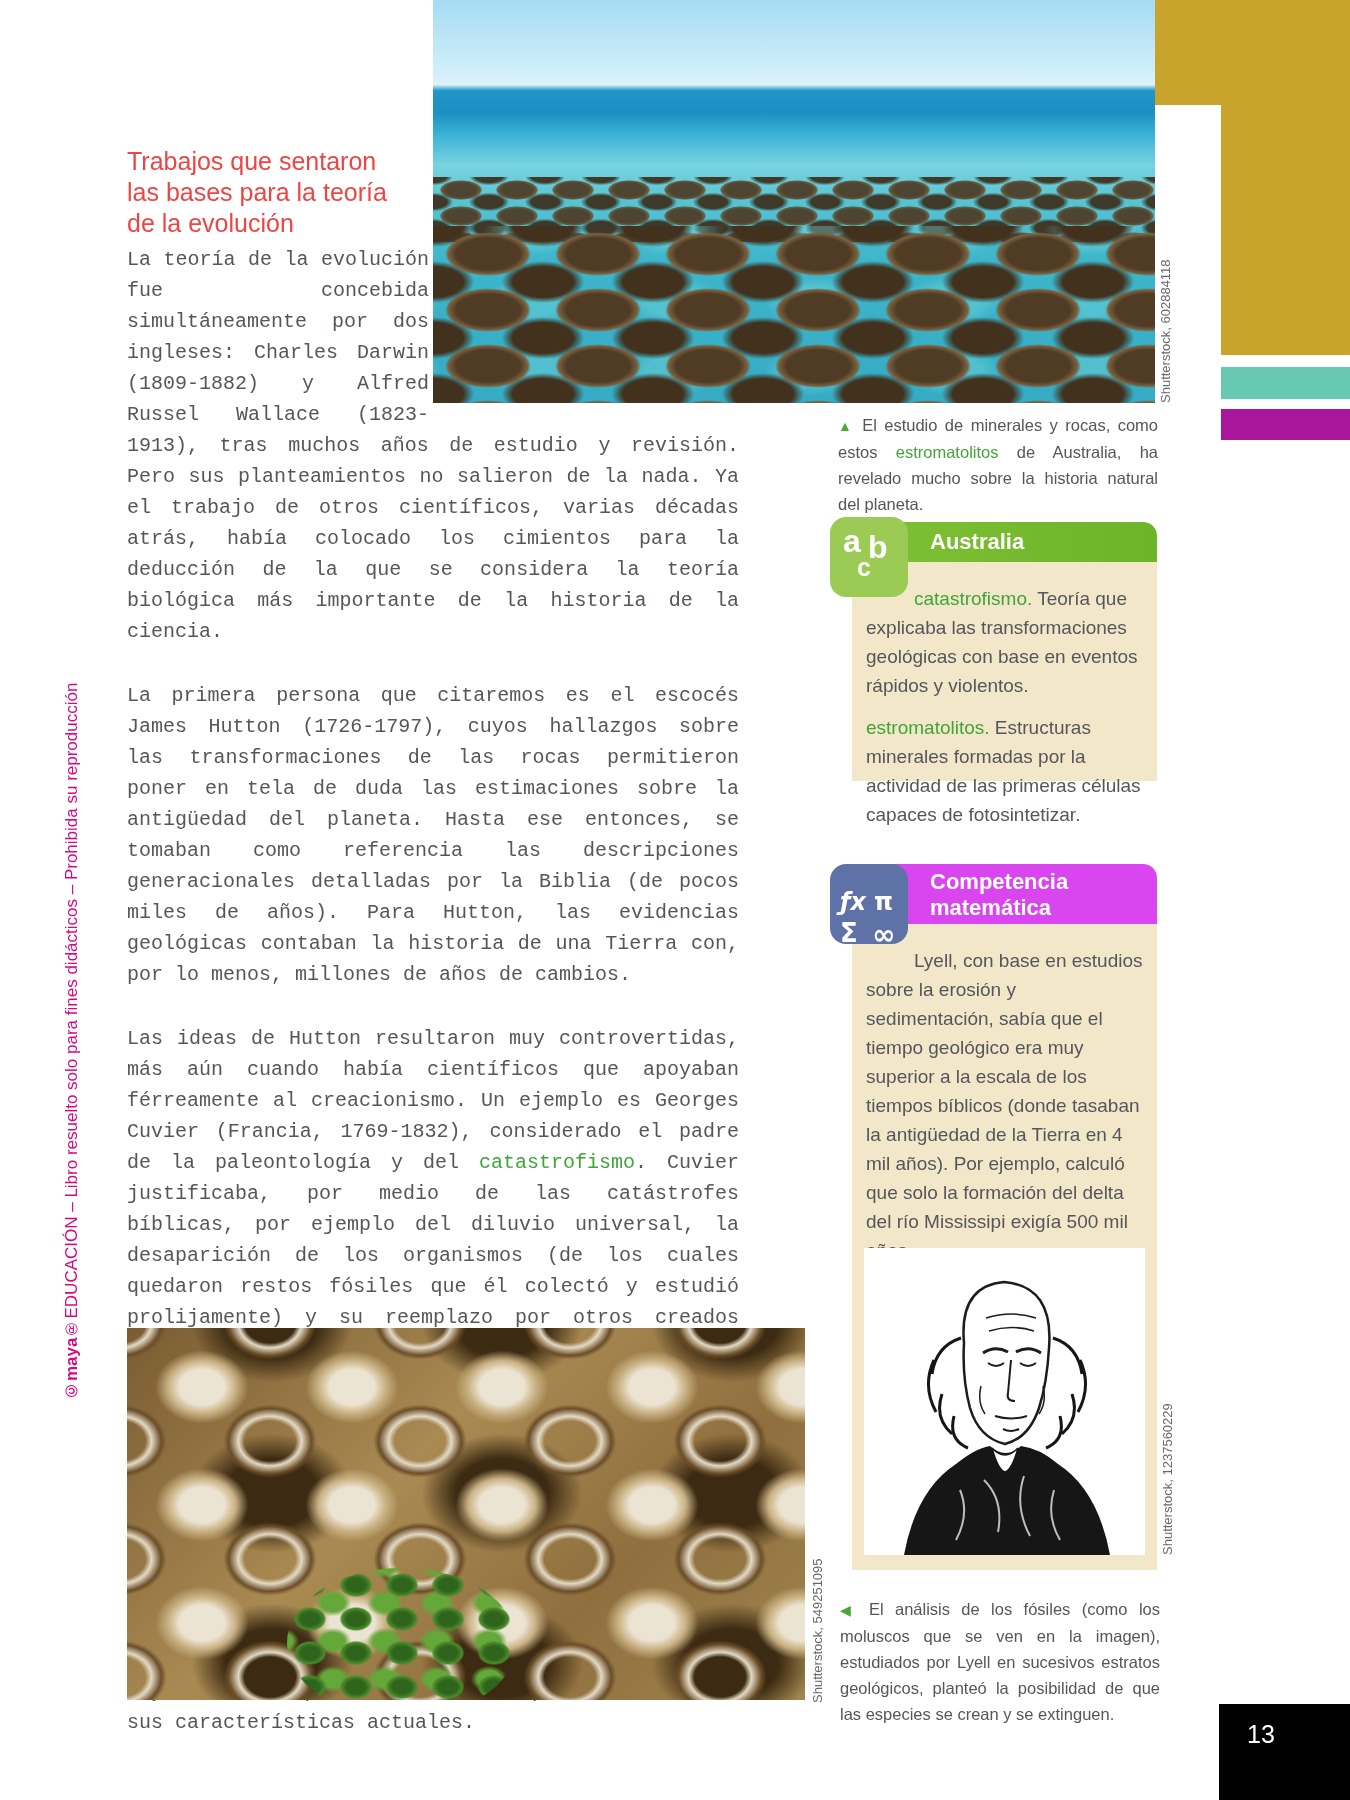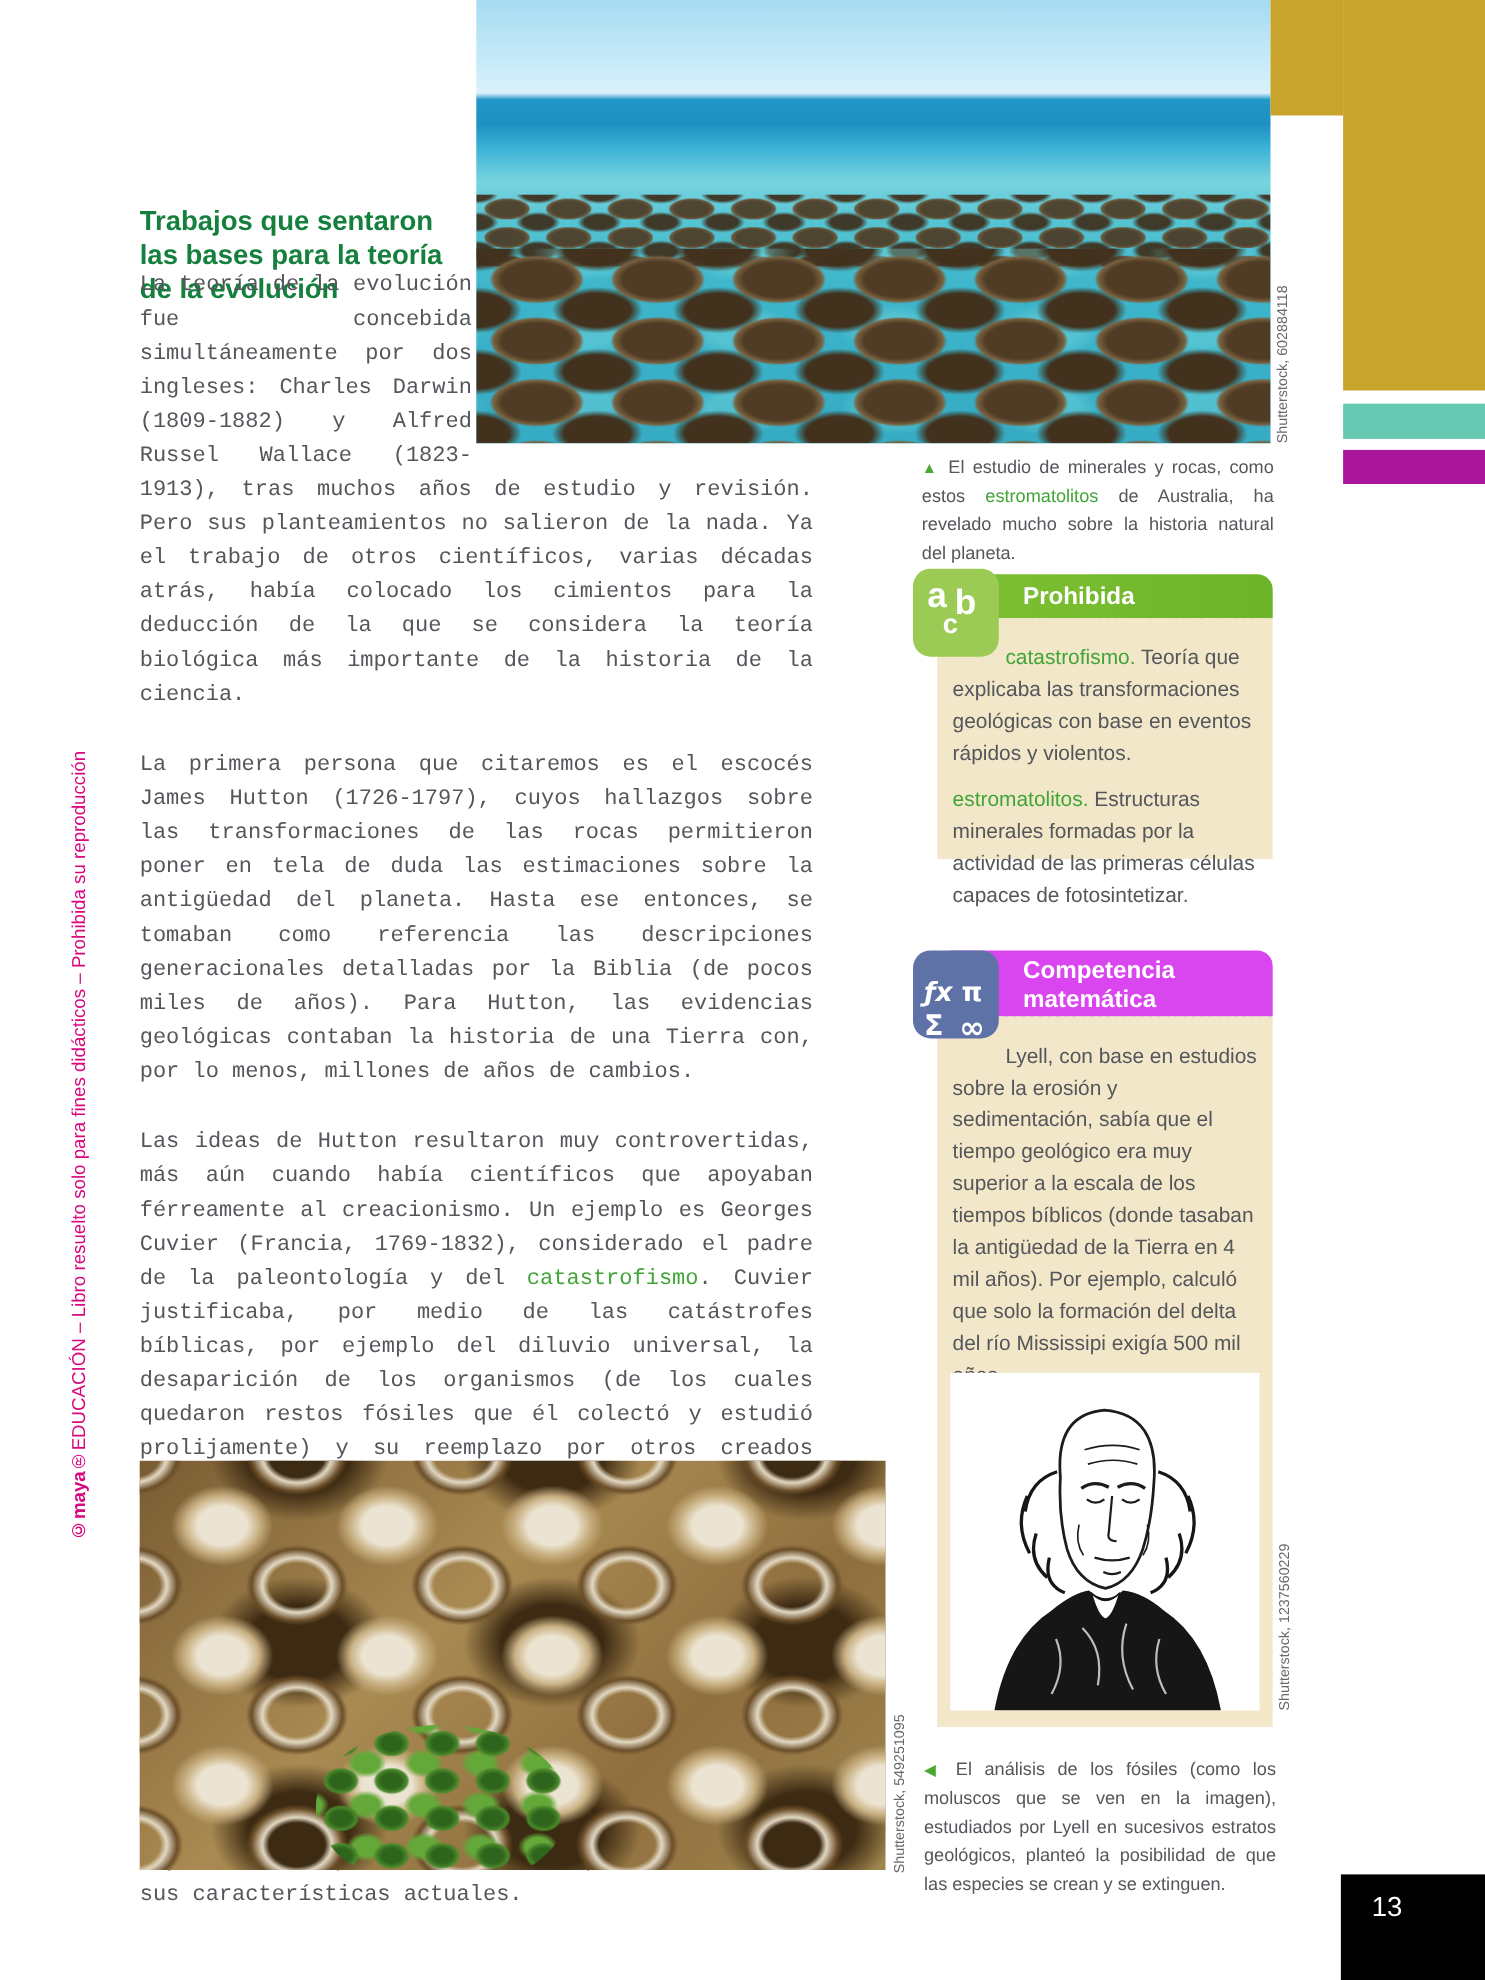--- a/index.html
+++ b/index.html
@@ -28,22 +28,22 @@
 
   
   .gold-a { position:absolute; left:1155px; top:0; width:66px; height:105px; background:#c8a42d; }
   .gold-b { position:absolute; left:1221px; top:0; width:129px; height:355px; background:#c8a42d; }
   .teal-bar { position:absolute; left:1221px; top:367px; width:129px; height:32px; background:#67c9b2; }
   .magenta-bar { position:absolute; left:1221px; top:409px; width:129px; height:31px; background:#aa169b; }
   .pagenum-block { position:absolute; left:1219px; top:1704px; width:131px; height:96px; background:#000000;
     color:#fff; font-size:25px; padding:16px 0 0 28px; }
 
   
-  .title { position:absolute; left:127px; top:146px; width:320px; color:#15803d;
-    font-size:25px; line-height:31px; font-weight:bold;margin-top:40px; }
+  .title { position:absolute; left:127px; top:146px; width:320px; color:#ef4444;
+    font-size:25px; line-height:31px; font-weight:normal; }
   .content { position:absolute; left:127px; top:244px; width:612px; color:#55565b;
     font-size:20px; line-height:31px; text-align:justify;font-family:Liberation Mono, monospace; }
   .content p { margin-bottom:33px; }
   .wrap-spacer { float:right; width:310px; height:162px; }
   .green-term { color:#41a438; }
 
   
   .caption { position:absolute; width:320px; color:#55565b; font-size:16.5px; line-height:26px; text-align:justify; }
   .cap1 { left:838px; top:412px; }
   .cap2 { left:840px; top:1596px; }
@@ -127,21 +127,21 @@
     <p>La primera persona que citaremos es el escocés James Hutton (1726-1797), cuyos hallazgos sobre las transformaciones de las rocas permitieron poner en tela de duda las estimaciones sobre la antigüedad del planeta. Hasta ese entonces, se tomaban como referencia las descripciones generacionales detalladas por la Biblia (de pocos miles de años). Para Hutton, las evidencias geológicas contaban la historia de una Tierra con, por lo menos, millones de años de cambios.</p>
     <p><span>Las ideas de Hutton resultaron muy controvertidas, más aún cuando había científicos que apoyaban férreamente al creacionismo. Un ejemplo es Georges Cuvier (Francia, 1769-1832), considerado el padre de la paleontología y del </span><span class="green-term">catastrofismo</span><span>. Cuvier justificaba, por medio de las catástrofes bíblicas, por ejemplo del diluvio universal, la desaparición de los organismos (de los cuales quedaron restos fósiles que él colectó y estudió prolijamente) y su reemplazo por otros creados recientemente por Dios.</span></p>
     <p>Con el paso de los años, la postura de Hutton inspiró a muchos científicos de posteriores generaciones, entre ellos a Charles Lyell (Inglaterra, 1797-1875), cuyas propuestas influyeron de manera determinante sobre el joven Charles Darwin. Lyell elaboró aún más las propuestas de Hutton, para concebir lo que se conoce como uniformismo, es decir, el cambio geológico gradual y constante, bajo las mismas leyes físicas que han llevado al planeta a obtener sus características actuales.</p>
   </div>
 
   <div class="caption cap1">
     <span class="tri">▲</span>
     <span>El estudio de minerales y rocas, como estos </span><span class="green-term">estromatolitos</span><span> de Australia, ha revelado mucho sobre la historia natural del planeta.</span>
   </div>
 
-  <div class="box-header gloss-header">Prohibida</div>
+  <div class="box-header gloss-header">Australia</div>
   <div class="hatch-green gloss-hatch"></div>
   <div class="box-body gloss-body">
     <p class="first"><span class="green-term">catastrofismo.</span><span> Teoría que explicaba las transformaciones geológicas con base en eventos rápidos y violentos.</span></p>
     <p><span class="green-term">estromatolitos.</span><span> Estructuras minerales formadas por la actividad de las primeras células capaces de fotosintetizar.</span></p>
   </div>
   <div class="gicon gloss-icon">
     <span class="g-a">a</span>
     <span class="g-b">b</span>
     <span class="g-c">c</span>
   </div>

